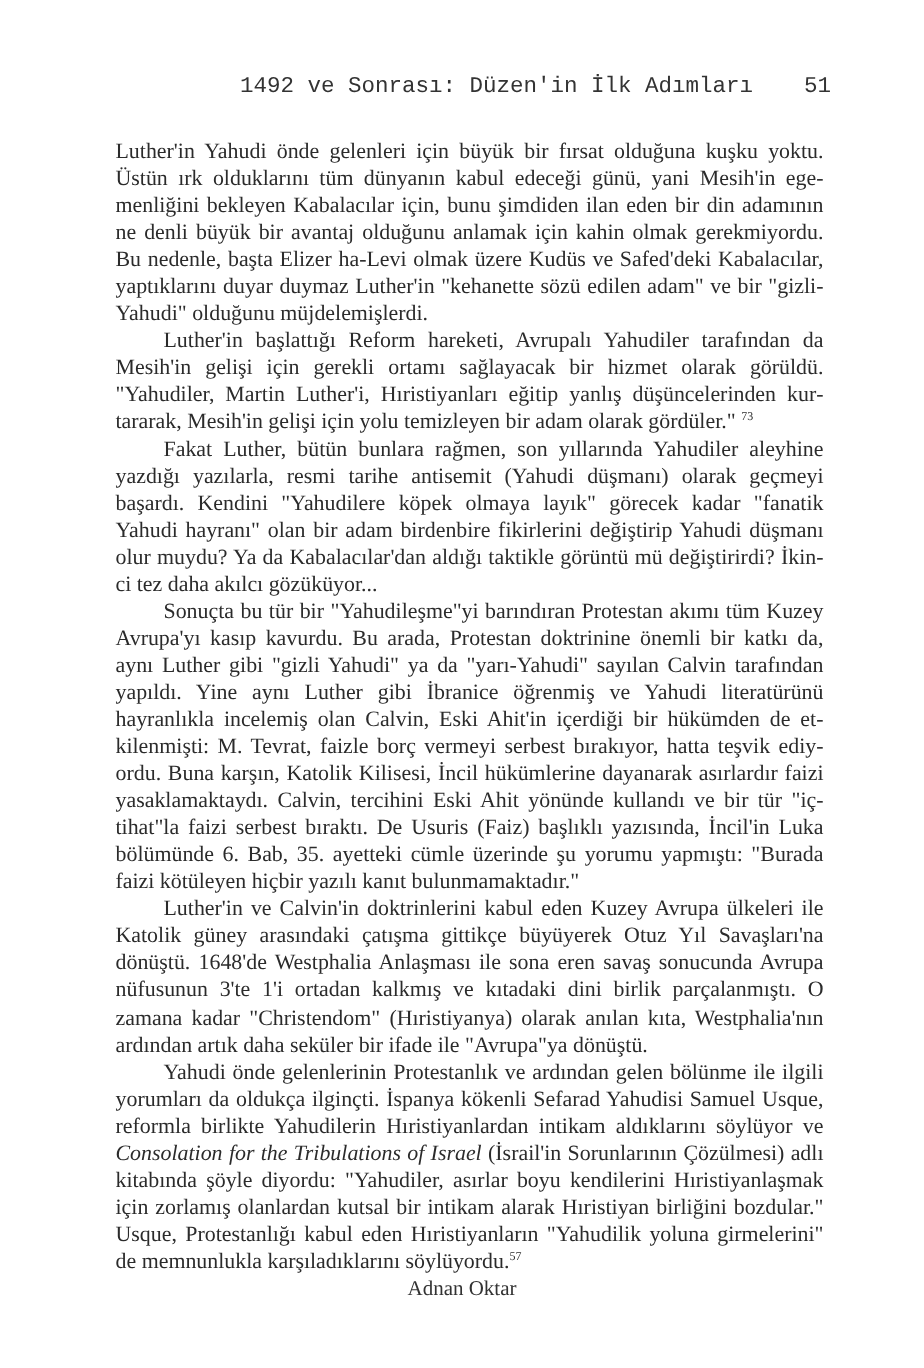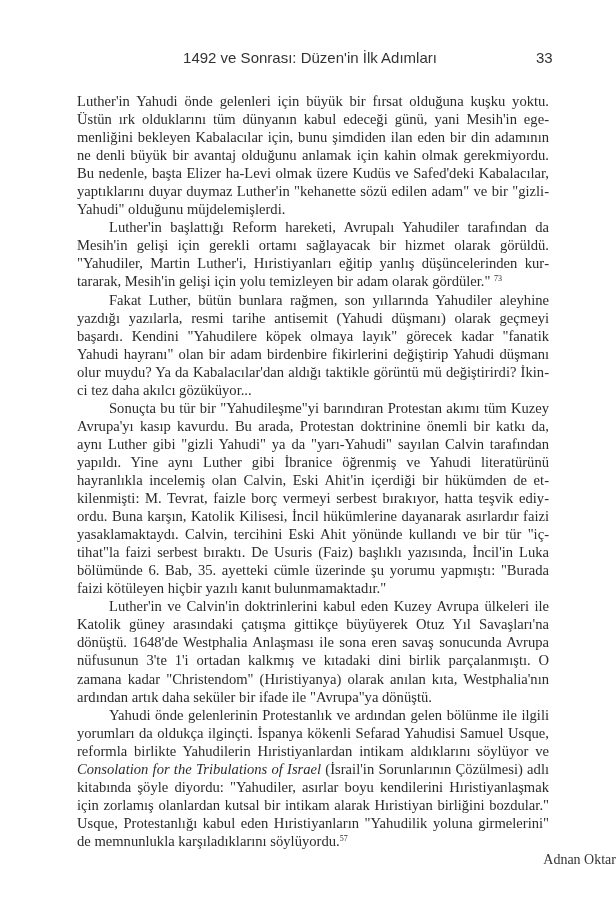--- a/index.html
+++ b/index.html
@@ -14,21 +14,21 @@
       overflow: hidden;
       font-family: "DejaVu Serif", "Liberation Serif", serif;
       color: #2a2a2a;
     }
     .running-header {
       position: absolute;
       top: 49px;
       left: 0;
       width: 616px;
       height: 20px;
-      font-family: Liberation Sans, sans-serif;
+      font-family: Liberation Mono, monospace;
       font-size: 15px;
       color: #333;
     }
     .running-header .title {
       position: absolute;
       left: 160px;
       width: 300px;
       text-align: center;
       white-space: nowrap;
     }
@@ -62,32 +62,32 @@
       vertical-align: 5px;
     }
     .body-text em {
       font-style: italic;
     }
     .footer {
       position: absolute;
       top: 852px;
       left: 0;
       width: 616px;
-      text-align: right;
+      text-align: center;
       font-family: "Liberation Serif", serif;
       font-size: 14px;
       color: #333;
     }
   </style>
 </head>
 <body>
 
 <div class="running-header">
   <span class="title">1492 ve Sonrası: Düzen'in İlk Adımları</span>
-  <span class="page-number">33</span>
+  <span class="page-number">51</span>
 </div>
 
 <div class="body-text" id="body-text">
     <p><span>Luther'in Yahudi önde gelenleri için büyük bir fırsat olduğuna kuşku yoktu. Üstün ırk olduklarını tüm dünyanın kabul edeceği günü, yani Mesih'in ege­menliğini bekleyen Kabalacılar için, bunu şimdiden ilan eden bir din adamının ne denli büyük bir avantaj olduğunu anlamak için kahin olmak gerekmiyor­du. Bu nedenle, başta Elizer ha-Levi olmak üzere Kudüs ve Safed'deki Kabalacılar, yaptıklarını duyar duymaz Luther'in "kehanette sözü edilen adam" ve bir "gizli-Yahudi" olduğunu müjdelemişlerdi.</span></p>
     <p class="indent"><span>Luther'in başlattığı Reform hareketi, Avrupalı Yahudiler tarafından da Mesih'in gelişi için gerekli ortamı sağlayacak bir hizmet olarak görüldü. "Yahudiler, Martin Luther'i, Hıristiyanları eğitip yanlış düşüncelerinden kur­tararak, Mesih'in gelişi için yolu temizleyen bir adam olarak gördüler." </span><sup>73</sup></p>
     <p class="indent"><span>Fakat Luther, bütün bunlara rağmen, son yıllarında Yahudiler aleyhine yazdığı yazılarla, resmi tarihe antisemit (Yahudi düşmanı) olarak geçmeyi başardı. Kendini "Yahudilere köpek olmaya layık" görecek kadar "fanatik Yahudi hayranı" olan bir adam birdenbire fikirlerini değiştirip Yahudi düşmanı olur muydu? Ya da Kabalacılar'dan aldığı taktikle görüntü mü değiştirirdi? İkin­ci tez daha akılcı gözüküyor...</span></p>
     <p class="indent"><span>Sonuçta bu tür bir "Yahudileşme"yi barındıran Protestan akımı tüm Kuzey Avrupa'yı kasıp kavurdu. Bu arada, Protestan doktrinine önemli bir katkı da, aynı Luther gibi "gizli Yahudi" ya da "yarı-Yahudi" sayılan Calvin tarafın­dan yapıldı. Yine aynı Luther gibi İbranice öğrenmiş ve Yahudi literatürünü hayranlıkla incelemiş olan Calvin, Eski Ahit'in içerdiği bir hükümden de et­kilenmişti: M. Tevrat, faizle borç vermeyi serbest bırakıyor, hatta teşvik ediy­ordu. Buna karşın, Katolik Kilisesi, İncil hükümlerine dayanarak asırlardır faizi yasaklamaktaydı. Calvin, tercihini Eski Ahit yönünde kullandı ve bir tür "iç­tihat"la faizi serbest bıraktı. De Usuris (Faiz) başlıklı yazısında, İncil'in Luka bölümünde 6. Bab, 35. ayetteki cümle üzerinde şu yorumu yapmıştı: "Burada faizi kötüleyen hiçbir yazılı kanıt bulunmamaktadır."</span></p>
     <p class="indent"><span>Luther'in ve Calvin'in doktrinlerini kabul eden Kuzey Avrupa ülkeleri ile Katolik güney arasındaki çatışma gittikçe büyüyerek Otuz Yıl Savaşları'na dönüştü. 1648'de Westphalia Anlaşması ile sona eren savaş sonucunda Avrupa nüfusunun 3'te 1'i ortadan kalkmış ve kıtadaki dini birlik parçalanmıştı. O zamana kadar "Christendom" (Hıristiyanya) olarak anılan kıta, Westphalia'nın ardından artık daha seküler bir ifade ile "Avrupa"ya dönüştü.</span></p>
     <p class="indent"><span>Yahudi önde gelenlerinin Protestanlık ve ardından gelen bölünme ile il­gili yorumları da oldukça ilginçti. İspanya kökenli Sefarad Yahudisi Samuel Usque, reformla birlikte Yahudilerin Hıristiyanlardan intikam aldıklarını söy­lüyor ve </span><em>Consolation for the Tribulations of Israel</em><span> (İsrail'in Sorunlarının Çözül­mesi) adlı kitabında şöyle diyordu: "Yahudiler, asırlar boyu kendilerini Hıristiyanlaşmak için zorlamış olanlardan kutsal bir intikam alarak Hıristiyan birliğini bozdular." Usque, Protestanlığı kabul eden Hıristiyanların "Yahudilik yoluna girmelerini" de memnunlukla karşıladıklarını söylüyordu.</span><sup>57</sup></p>
   </div>

